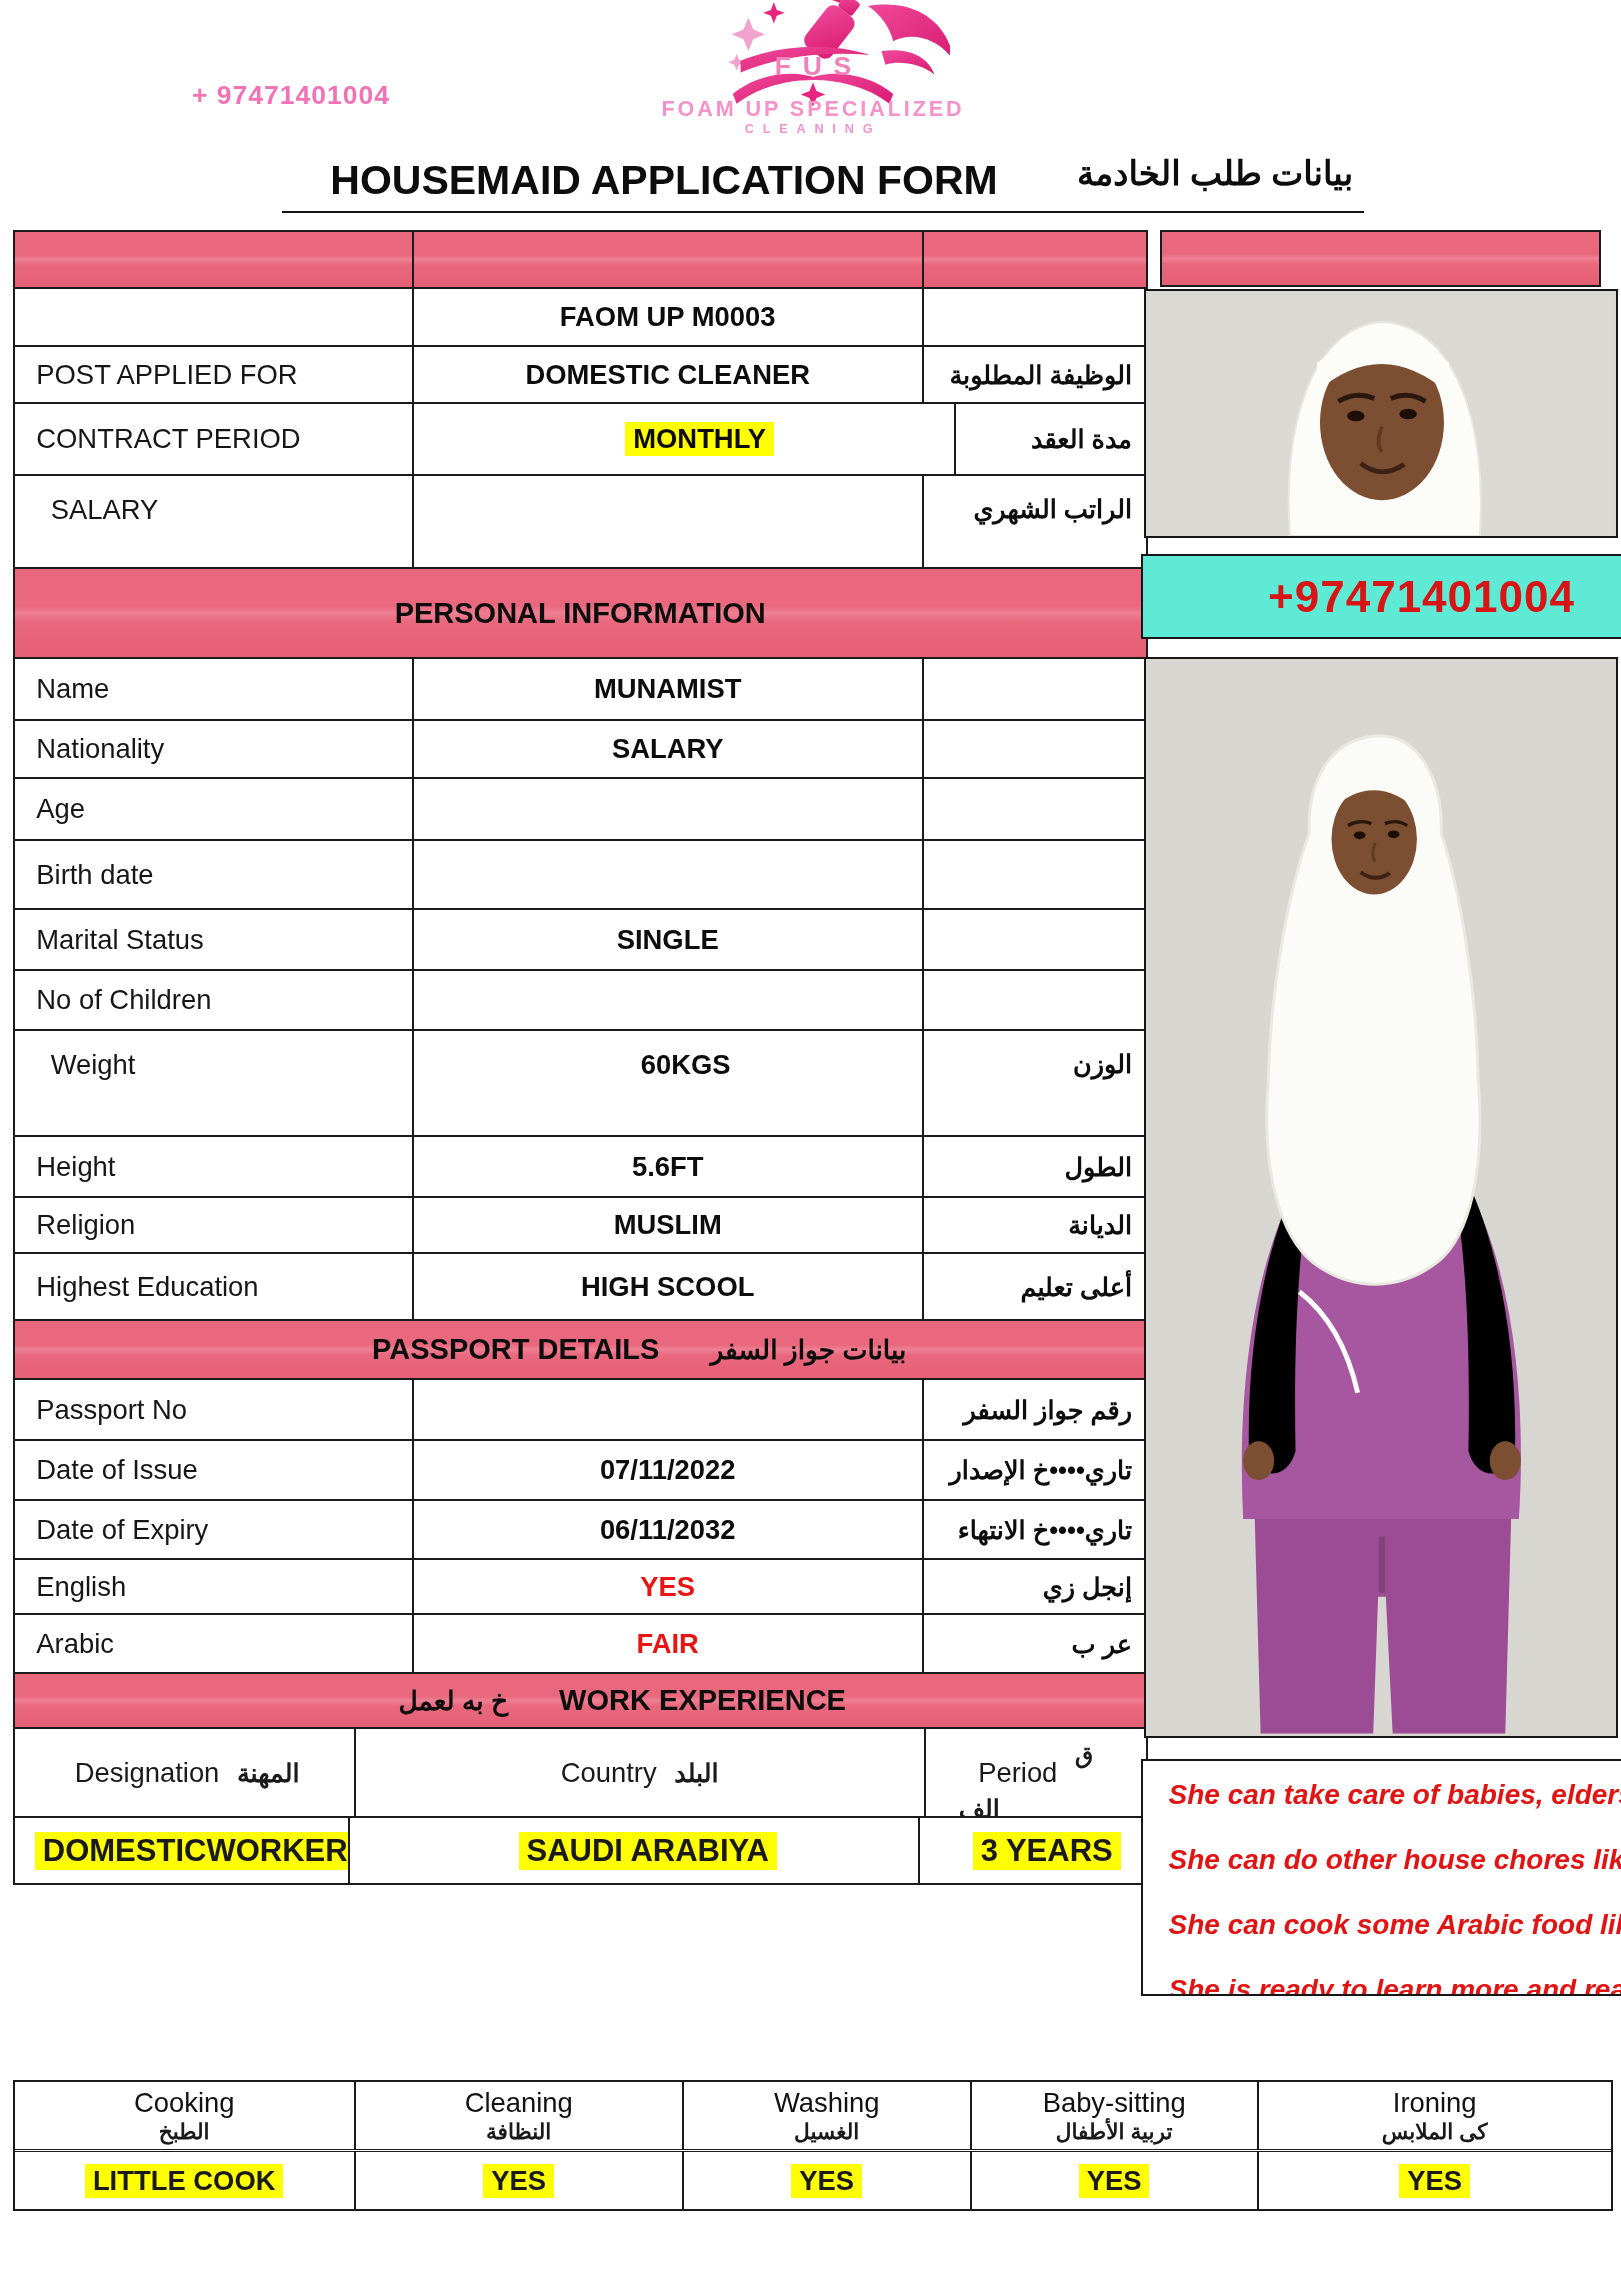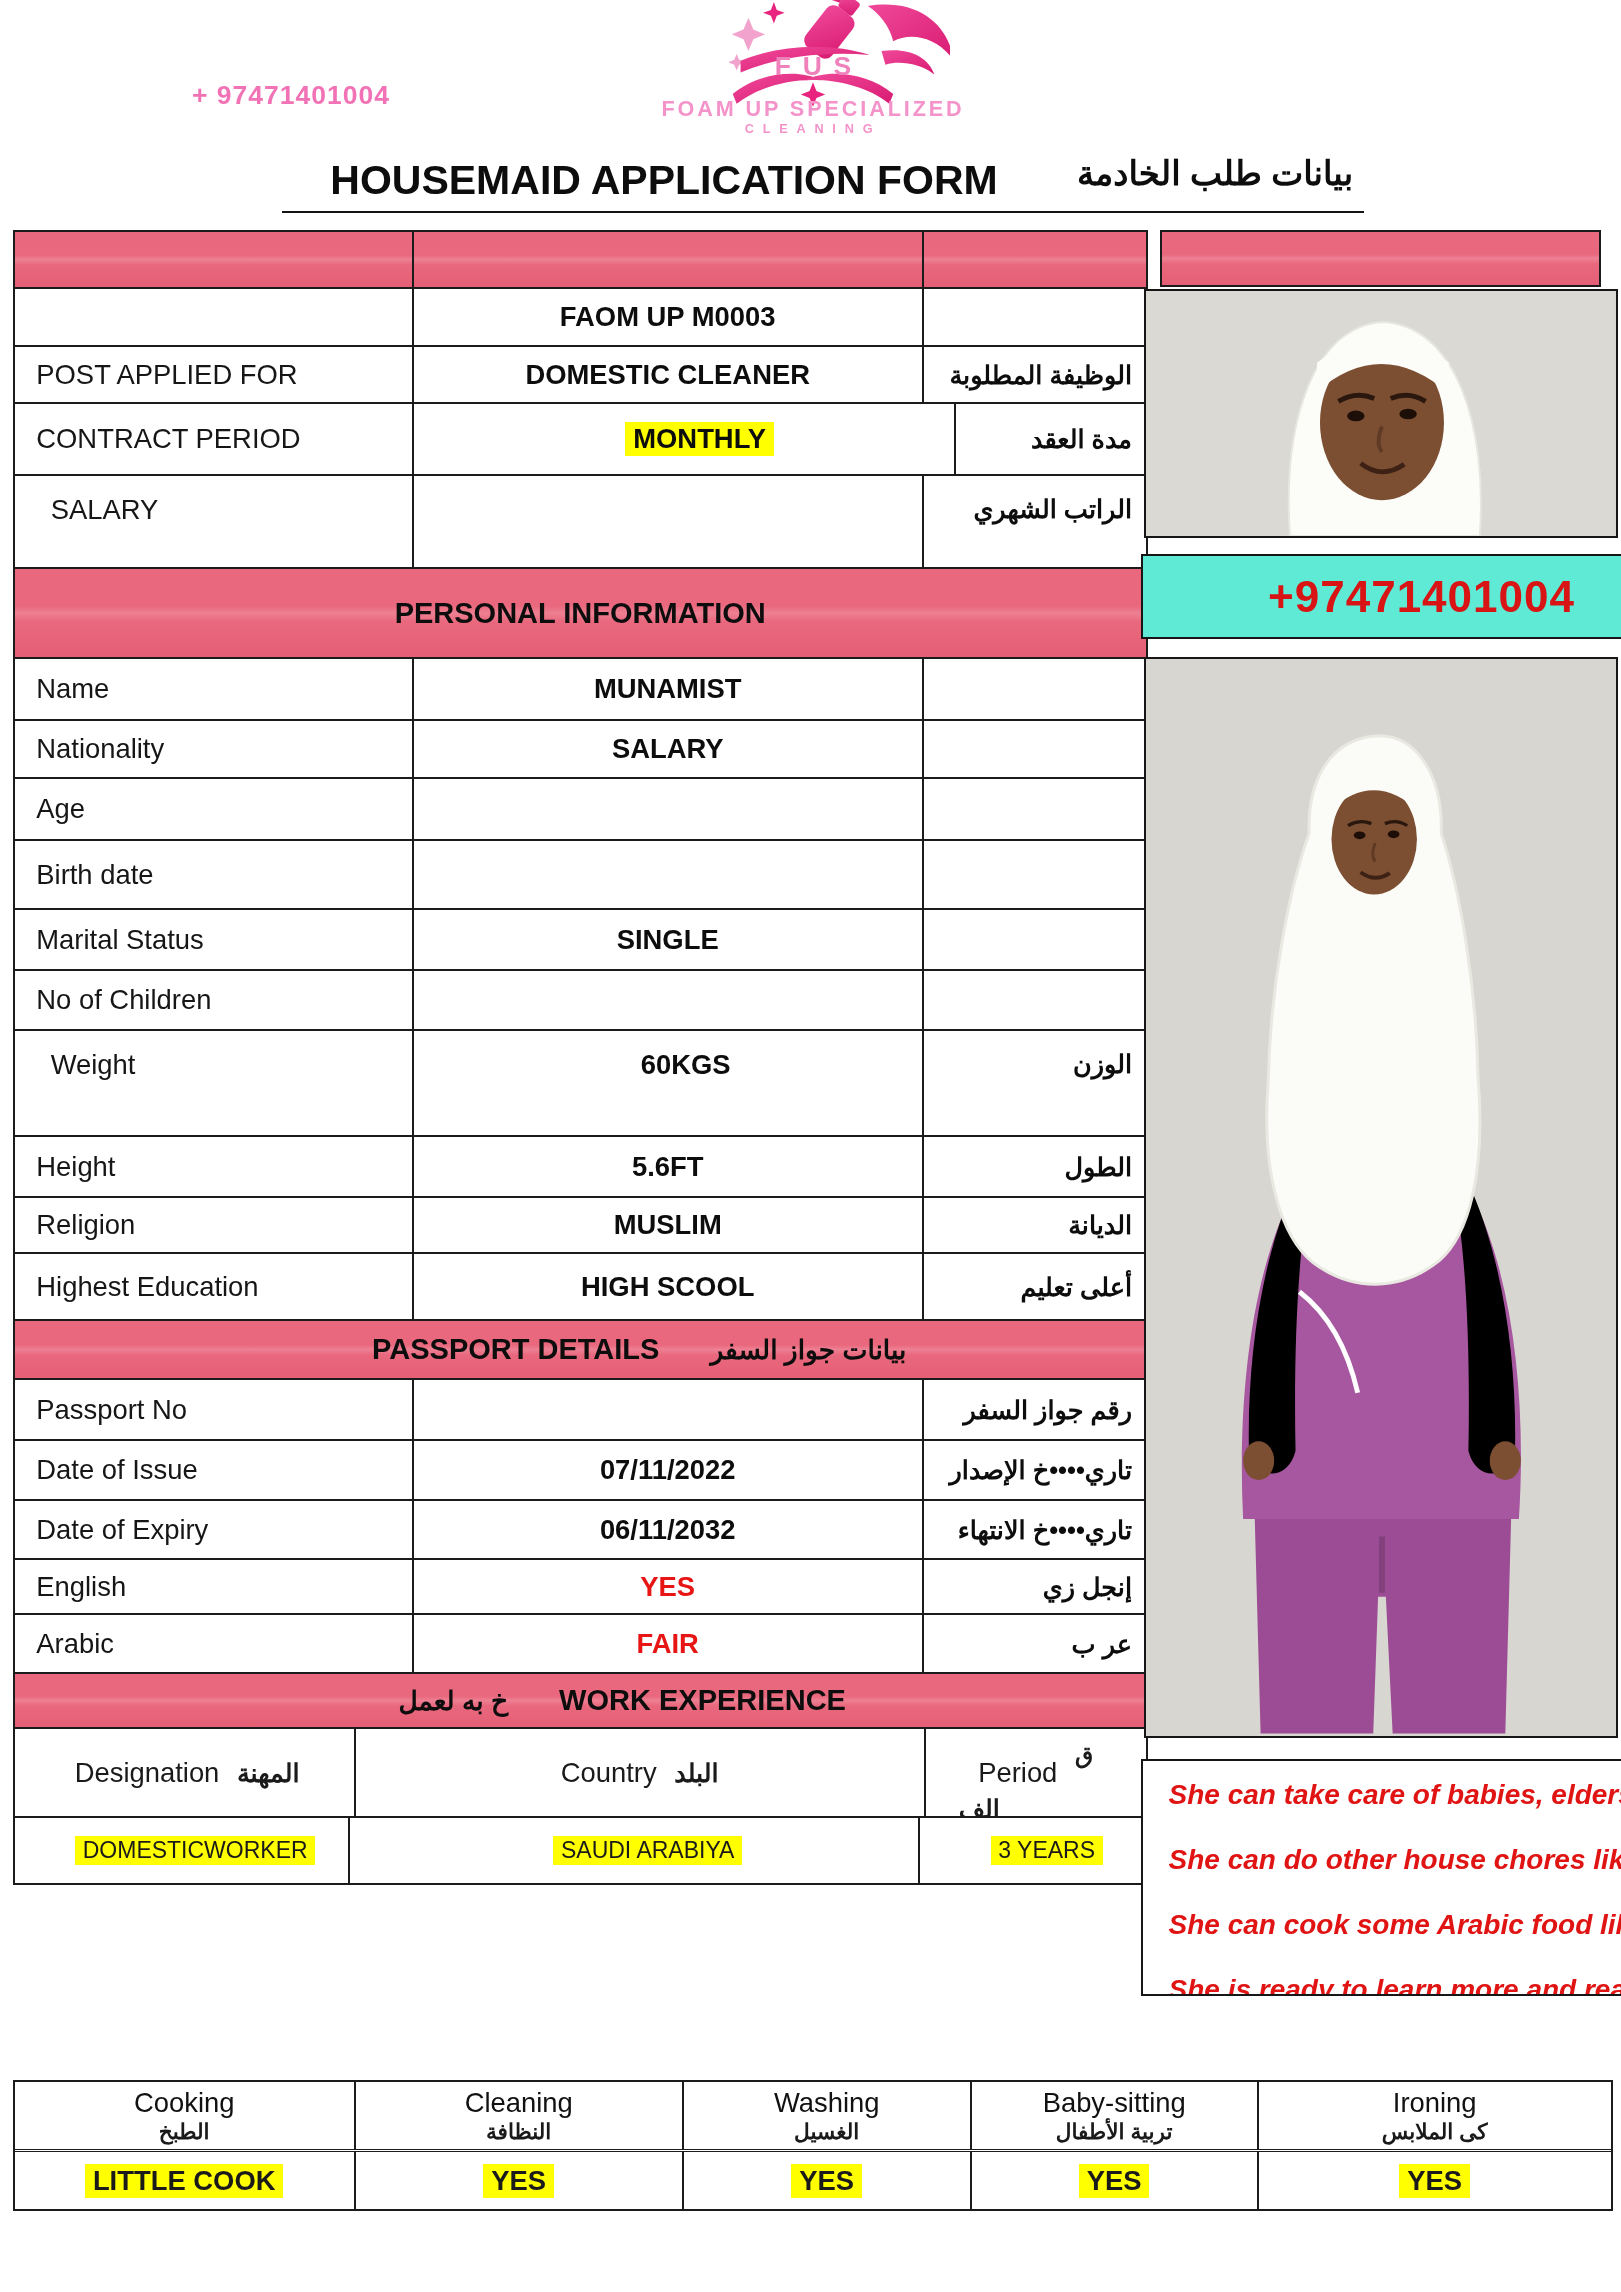--- a/index.html
+++ b/index.html
@@ -33,21 +33,21 @@
   .arl{font-weight:700;font-size:25.5px;color:#0d0d0d;}
   .sec{align-items:center;justify-content:center;gap:51px;box-sizing:border-box;}
   .sec .en{font-size:29px;font-weight:800;color:#0d0d0d;}
   .sec .ar{font-size:26.5px;font-weight:700;color:#0d0d0d;}
   .w0{width:335px;}
   .w1{width:570px;}
   .wcell{justify-content:center;gap:17.6px;font-size:27.4px;}
   .wcell .ar{font-weight:700;font-size:25.5px;}
   .wcell .raise{align-self:flex-start;margin-top:11.8px;font-size:23.5px;}
   .wcell .ar2{position:absolute;left:33px;bottom:-7.8px;font-weight:700;font-size:25.5px;}
-  .wv{font-weight:400;font-size:23px;margin-left:28px;}
+  .wv{font-weight:700;font-size:31px;margin-left:28px;}
   
   .stable{position:absolute;left:12.7px;top:2080px;width:1600px;box-sizing:border-box;border:2.9px solid #1b1b1b;background:#fff;}
   .srow{display:flex;box-sizing:border-box;}
   .srow.head{height:70px;border-bottom:3.9px double #1b1b1b;}
   .srow.vals{height:57px;}
   .scell{box-sizing:border-box;border-right:2px solid #1b1b1b;display:flex;flex-direction:column;align-items:center;justify-content:center;overflow:hidden;}
   .scell:last-child{border-right:none;flex:1;}
   .s0{width:341px;}.s1{width:328px;}.s2{width:288px;}.s3{width:287px;}
   .scell .en{font-size:27.4px;color:#111;}
   .scell .ar{font-size:21.6px;font-weight:700;}

